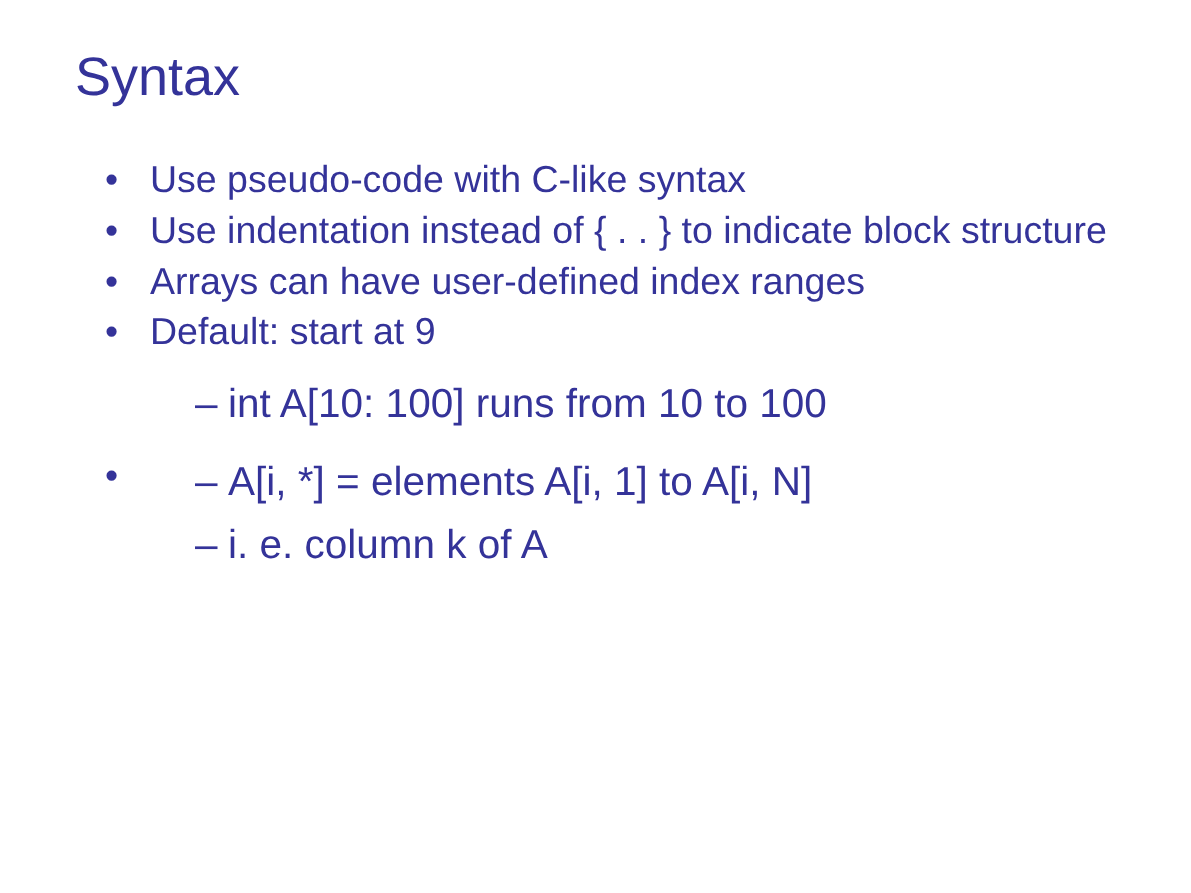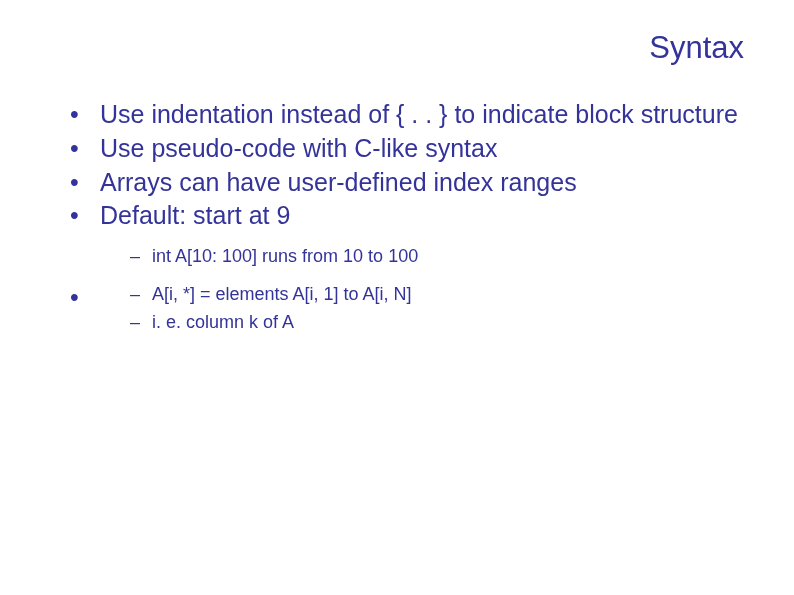--- a/index.html
+++ b/index.html
@@ -6,22 +6,22 @@
   body {
     width: 794px;
     height: 595px;
     background: #ffffff;
     font-family: Arial, Helvetica, sans-serif;
     color: #343399;
     padding: 30px 50px 30px 50px;
     overflow: hidden;
   }
   .title {
-    font-size: 31px;
-    text-align: right;
+    font-size: 36px;
+    text-align: left;
     font-weight: normal;
     margin-bottom: 32px;
     color: #343399;
   }
   ul.level1 {
     list-style: none;
     padding-left: 20px;
   }
   ul.level1 > li {
     font-size: 25px;
@@ -37,21 +37,21 @@
     font-size: 25px;
     color: #343399;
   }
   ul.level2 {
     list-style: none;
     padding-left: 30px;
     margin-top: 10px;
     margin-bottom: 10px;
   }
   ul.level2 > li {
-    font-size: 18px;
+    font-size: 27px;
     line-height: 1.55;
     position: relative;
     padding-left: 22px;
   }
   ul.level2 > li::before {
     content: "–";
     position: absolute;
     left: 0;
     top: 0;
     color: #343399;
@@ -63,22 +63,22 @@
   .row .left { flex: 0 0 auto; }
   .row .right { flex: 0 0 auto; }
   .spacer-top { margin-top: 10px; }
 </style>
 </head>
 <body>
 
 <h1 class="title">Syntax</h1>
 
 <ul class="level1">
+  <li>Use pseudo-code with C-like syntax</li>
   <li>Use indentation instead of { . . }  to indicate block structure</li>
-  <li>Use pseudo-code with C-like syntax</li>
   <li>Arrays can have user-defined index ranges</li>
   <li>
     <span>Default: start at 9</span>
     <ul class="level2">
       <li>int A[10: 100]   runs from 10 to 100</li>
     </ul>
   </li>
   <li>
     <ul class="level2">
       <li class="spacer-top">

